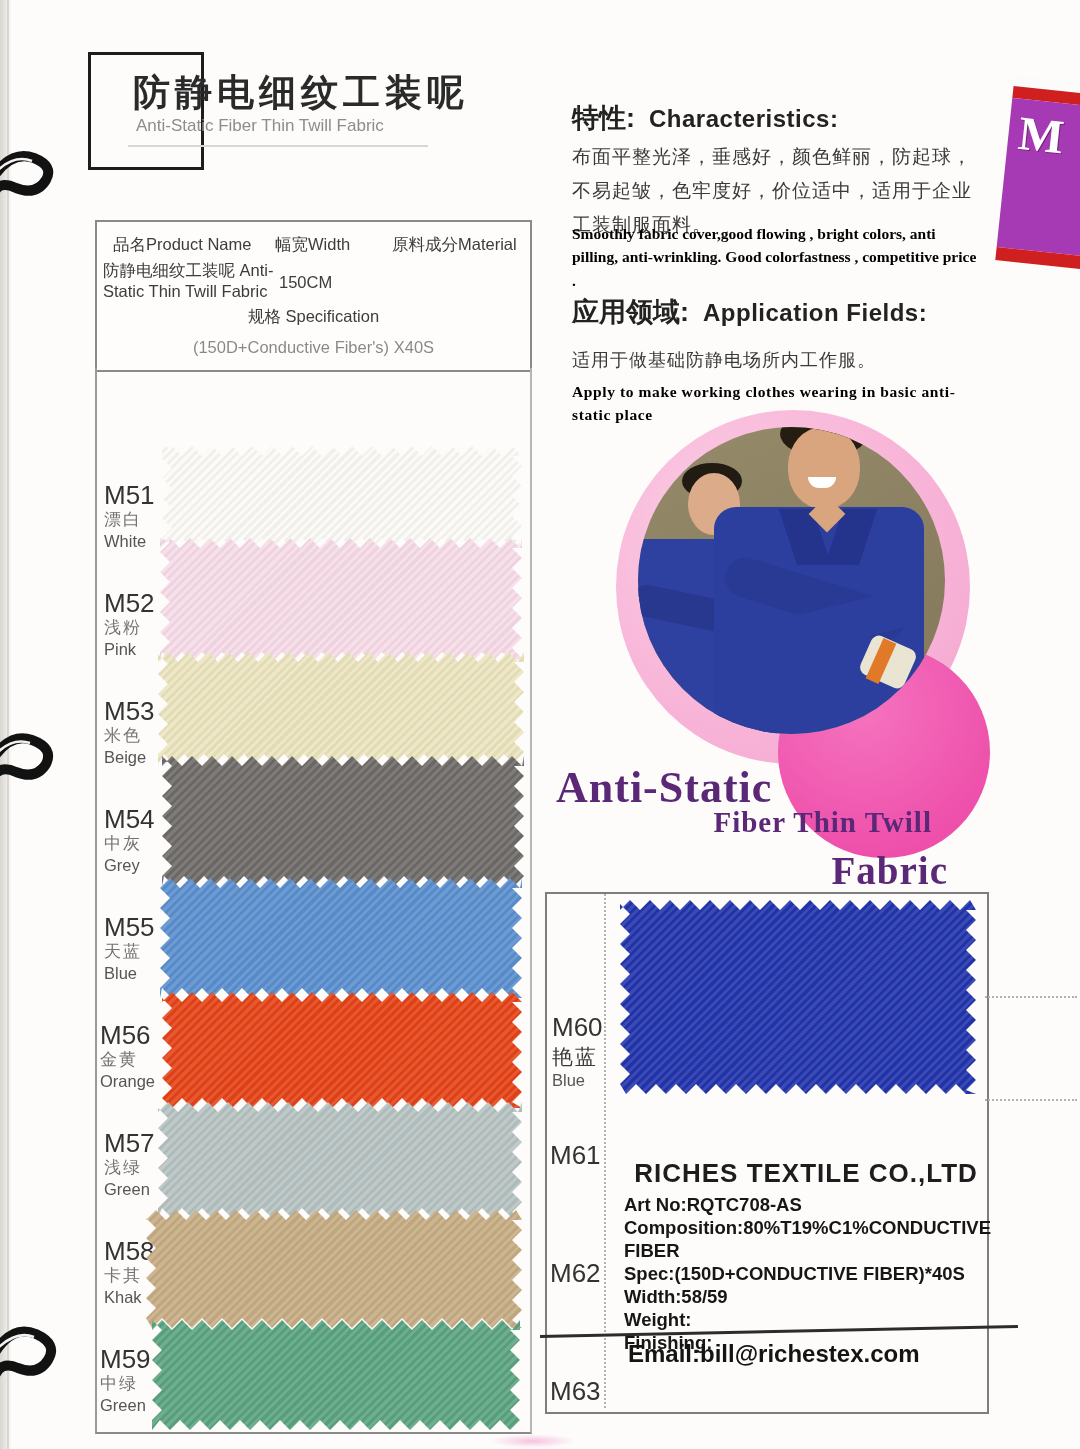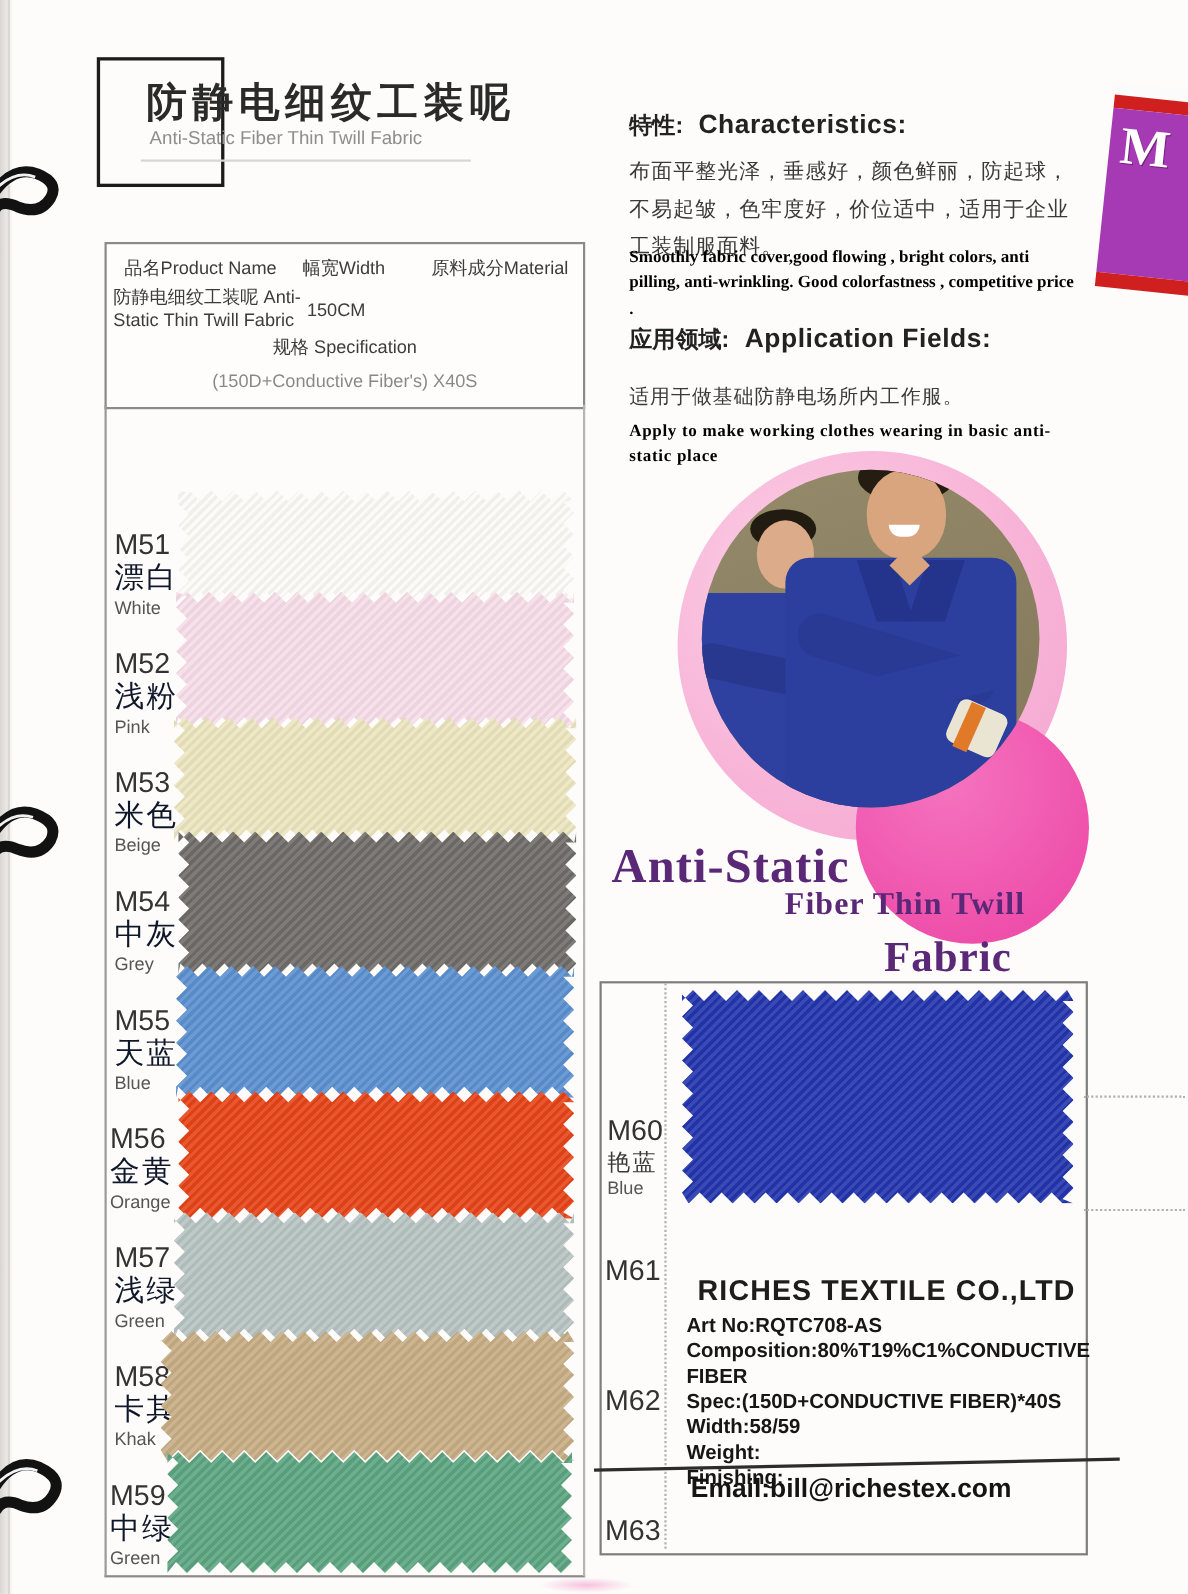--- a/index.html
+++ b/index.html
@@ -26,49 +26,49 @@
   .mtab{left:1014px;top:82px;width:120px;height:190px;transform:rotate(6deg);transform-origin:top left;}
   .mtab .white-edge{position:absolute;left:-4px;top:-8px;width:130px;height:14px;background:#fbfbfb;transform:rotate(-1deg);}
   .mtab .red-top{position:absolute;left:0;top:4px;width:130px;height:12px;}
   .mtab .body{position:absolute;left:0;top:16px;width:130px;height:150px;}
   .mtab .red-bot{position:absolute;left:0;top:166px;width:130px;height:13px;}
   .mtab .letter{position:absolute;left:10px;top:22px;font-family:"Liberation Serif","DejaVu Serif",serif;
     font-weight:bold;font-size:48px;color:#fff;text-shadow:1px 1px 0 rgba(60,0,60,.45);}
 
   
   .sec-head{font-weight:bold;color:#222;white-space:nowrap;}
-  .sec-head .cn{font-size:21px;}
+  .sec-head .cn{font-size:27px;}
   .sec-head .en{font-size:24px;margin-left:14px;letter-spacing:.5px;}
   .cn-body{font-size:19px;line-height:1.78;color:#3a3a3a;letter-spacing:1px;}
   .en-body{font-family:"Liberation Serif","DejaVu Serif",serif;font-weight:bold;font-size:15.5px;
            line-height:1.5;color:#000000;}
 
   
   .spec-table{left:95px;top:220px;width:433px;height:148px;border:2px solid #8a8a8a;background:rgba(255,255,255,.4);}
   .spec-table .cell{position:absolute;font-size:16.5px;color:#3c3c3c;line-height:1.25;}
   .faded{opacity:.6;filter:blur(.4px);}
 
   
   .left-box{left:95px;top:368px;width:433px;height:1064px;border-left:2px solid #9a9a9a;
             border-right:2px solid #b5b5b5;border-bottom:2px solid #8a8a8a;}
 
   .sw-label{width:72px;text-align:left;}
   .sw-label .code{font-size:26px;color:#333;line-height:1.05;}
-  .sw-label .cn{font-size:27px;color:#0f172a;line-height:1.25;letter-spacing:2px;}
+  .sw-label .cn{font-size:17px;color:#737373;line-height:1.25;letter-spacing:2px;}
   .sw-label .en{font-size:16.5px;color:#555;line-height:1.3;}
 
   .swatch{filter:drop-shadow(0 1px 1px rgba(0,0,0,.22));}
   .swatch::after{content:'';position:absolute;inset:0;
     background:repeating-linear-gradient(135deg,rgba(255,255,255,.10) 0 3px,rgba(0,0,0,.045) 3px 6px);}
 
   
   .hero{font-family:"Liberation Serif","DejaVu Serif",serif;font-weight:bold;letter-spacing:1px;}
   .hero1{left:556px;top:762px;font-size:44px;}
   .hero2{left:556px;top:806px;width:376px;text-align:right;font-size:29px;}
-  .hero3{left:544px;top:848px;width:376px;text-align:right;font-size:39px;}
+  .hero3{left:572px;top:848px;width:376px;text-align:right;font-size:39px;}
 
   
   .circle{border-radius:50%;}
   .photo-outer{left:616px;top:410px;width:354px;height:354px;
      background:radial-gradient(circle at 35% 35%, #fbd0e6 0%, #f8b5d8 55%, #f3a3cf 100%);}
   .deep-pink{left:778px;top:646px;width:212px;height:212px;
      background:radial-gradient(circle at 40% 30%, #f573bf, #ee4faa 75%);}
   .photo-inner{left:638px;top:427px;width:307px;height:307px;overflow:hidden;
      background:linear-gradient(160deg,#958b6b,#877d5e 70%);}
   .photo-inner>div{position:absolute;}

